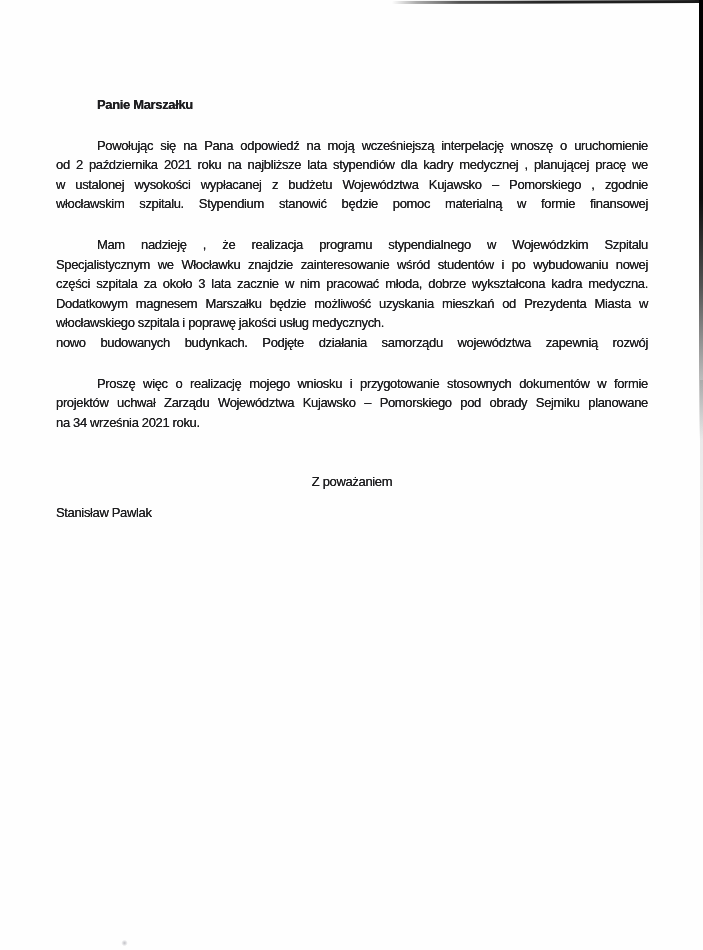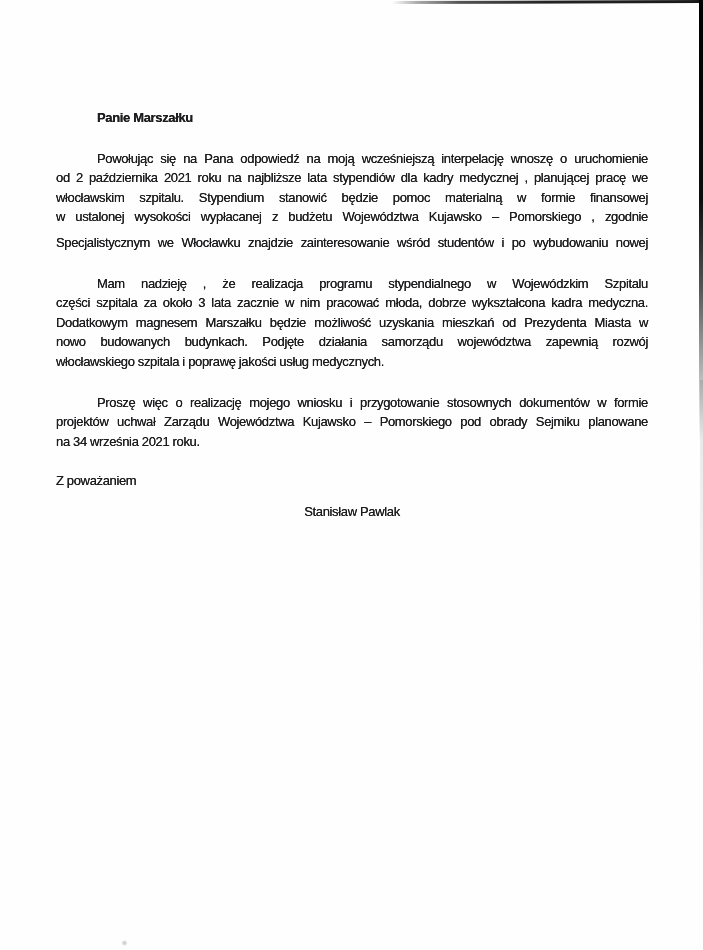--- a/index.html
+++ b/index.html
@@ -44,21 +44,21 @@
   }
   .bottom-speck {
     position: absolute;
     left: 121px; top: 940px;
     width: 7px; height: 6px;
     background: radial-gradient(circle, rgba(140,140,150,0.55) 0%, rgba(140,140,150,0) 70%);
   }
   
   .doc {
     position: absolute;
-    left: 56px; top: 108px;
+    left: 56px; top: 95px;
     width: 592px;
     color: #1d1d1f;
     font-size: 13px;
     line-height: 19.6px;
     letter-spacing: -0.35px;
     text-shadow: 0 0 0.45px currentColor; 
   }
   .salutation {
     padding-left: 41px;
     font-weight: bold;
@@ -66,54 +66,53 @@
   }
   .paragraph { margin-bottom: 6px; }
   .line {
     white-space: nowrap;
     text-align: justify;
     text-align-last: justify;
   }
   .line.first { text-indent: 41px; margin-top: 21px; }
   .line.last  { text-align-last: left; }
   .closing {
-    margin-top: 20px;
-    text-align: left;
+    margin-top: 40px;
+    text-align: center;
   }
   .signature {
     margin-top: 11px;
-    text-align: center;
   }
 </style>
 </head>
 <body>
 
 <div class="page">
   <div class="top-edge-line"></div>
   <div class="right-edge-strip"></div>
   <div class="right-edge-shadow"></div>
   <div class="bottom-speck"></div>
 
   <div class="doc">
     <div class="salutation">Panie Marszałku</div>
 
     <div id="paragraphs">
         <div class="paragraph">
           <div class="line first">Powołując się na Pana odpowiedź na moją wcześniejszą interpelację wnoszę o uruchomienie</div>
           <div class="line">od 2 października 2021 roku na najbliższe lata stypendiów dla kadry medycznej , planującej pracę we</div>
+          <div class="line">w ustalonej wysokości wypłacanej z budżetu Województwa Kujawsko – Pomorskiego , zgodnie</div>
           <div class="line">włocławskim szpitalu.  Stypendium stanowić będzie pomoc materialną w formie finansowej</div>
-          <div class="line">w ustalonej wysokości wypłacanej z budżetu Województwa Kujawsko – Pomorskiego , zgodnie</div>
         </div>
         <div class="paragraph">
+          <div class="line first">Mam nadzieję , że realizacja programu stypendialnego w Wojewódzkim Szpitalu</div>
           <div class="line">Specjalistycznym we Włocławku znajdzie zainteresowanie wśród studentów i po wybudowaniu nowej</div>
-          <div class="line first">Mam nadzieję , że realizacja programu stypendialnego w Wojewódzkim Szpitalu</div>
           <div class="line">części szpitala za około 3 lata zacznie w nim pracować młoda, dobrze wykształcona kadra medyczna.</div>
           <div class="line">Dodatkowym magnesem Marszałku będzie możliwość uzyskania mieszkań od Prezydenta Miasta w</div>
+          <div class="line last">włocławskiego szpitala i poprawę jakości usług medycznych.</div>
           <div class="line">nowo budowanych budynkach. Podjęte działania samorządu województwa zapewnią rozwój</div>
-          <div class="line last">włocławskiego szpitala i poprawę jakości usług medycznych.</div>
         </div>
         <div class="paragraph">
           <div class="line first">Proszę więc o realizację mojego wniosku i przygotowanie stosownych dokumentów w formie</div>
           <div class="line">projektów uchwał Zarządu Województwa Kujawsko – Pomorskiego pod obrady Sejmiku planowane</div>
           <div class="line last">na 34 września 2021 roku.</div>
         </div>
       </div>
 
     <div class="closing">Z poważaniem</div>
     <div class="signature">Stanisław Pawlak</div>

